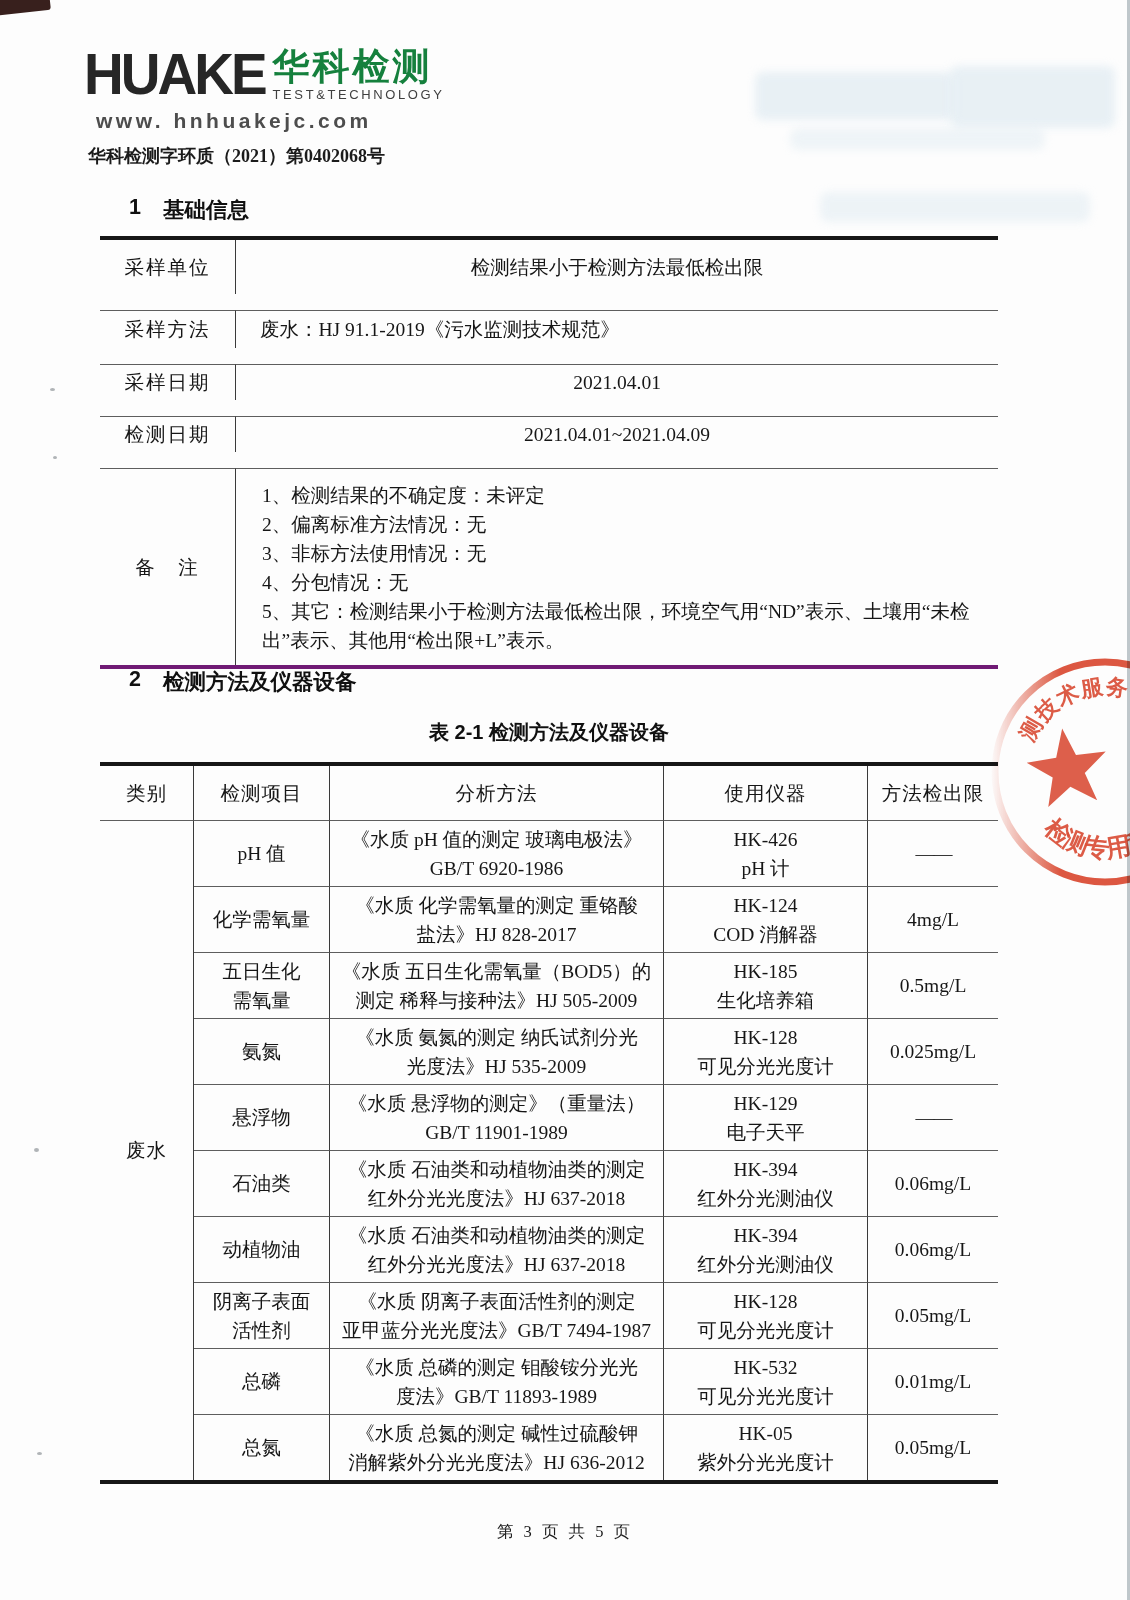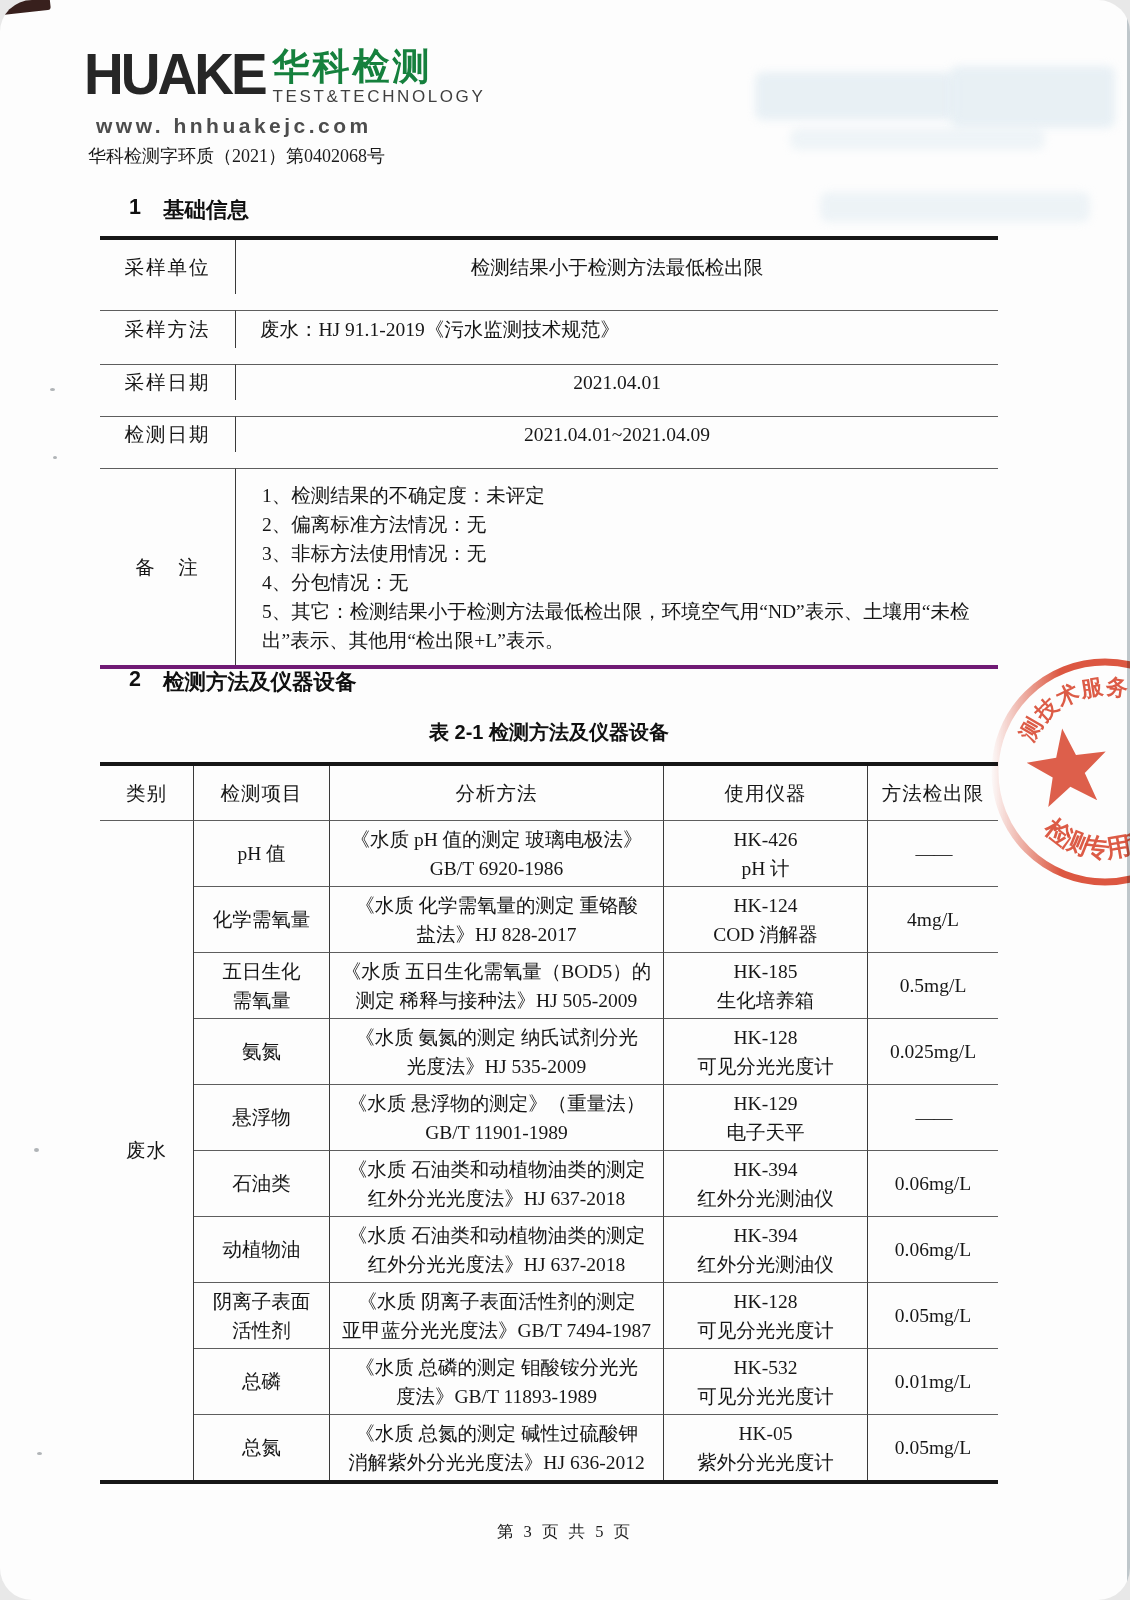--- a/index.html
+++ b/index.html
@@ -1,19 +1,19 @@
 <!DOCTYPE html>
 <html><head>
 <meta charset="utf-8">
 <style>
   html,body { margin:0; padding:0; background:#e8e8e8; }
   .page {
     position:relative; width:1130px; height:1600px; margin:0 auto;
     background:#fdfdfd; overflow:hidden;
-    font-family:"Liberation Serif","DejaVu Serif",serif; color:#161616;border-radius:32px;
+    font-family:"Liberation Serif","DejaVu Serif",serif; color:#161616;
   }
   
   .corner-mark { position:absolute; left:-10px; top:-7px; width:60px; height:20px;
     background:#38201d; transform:rotate(-6deg); border-radius:3px; }
   .edge-strip { position:absolute; right:0; top:0; width:3px; height:100%;
     background:#aab4b9; opacity:.75; }
   .ghost { position:absolute; background:#e3edf3; filter:blur(4px); border-radius:8px; opacity:.8; }
   .g1 { left:755px; top:72px;  width:200px; height:48px; }
   .g2 { left:950px; top:66px;  width:165px; height:62px; }
   .g3 { left:790px; top:128px; width:255px; height:22px; opacity:.55; }
@@ -28,24 +28,24 @@
   .logo { position:absolute; left:84px; top:48px; }
   .logo-row { display:flex; align-items:flex-start; }
   .brand {
     font-family:"Liberation Sans","DejaVu Sans",sans-serif;
     font-weight:900; font-size:55px; line-height:50px; letter-spacing:-3px;
     color:#262626; transform:scaleY(1.05); transform-origin:top left;
   }
   .brand-col { margin-left:8px; }
   .brand-cn { font-size:37px; line-height:38px; font-weight:700; letter-spacing:3px; color:#15803d; }
   .tagline { font-family:"Liberation Sans","DejaVu Sans",sans-serif;
-    font-size:17px; letter-spacing:2.6px; color:#3f3f3f; margin-top:1px; }
+    font-size:13px; letter-spacing:2.6px; color:#3f3f3f; margin-top:1px; }
   .website { font-family:"Liberation Sans","DejaVu Sans",sans-serif;
     margin-top:7px; font-size:21px; font-weight:700; letter-spacing:3.5px; color:#4d4d4d;margin-left:12px; }
-  .doc-number { position:absolute; left:88px; top:144px; font-size:18px; color:#1b1b1b; }
+  .doc-number { position:absolute; left:88px; top:144px; font-size:18px; color:#1b1b1b;font-weight:bold; }
 
   
   .h-sec { position:absolute; font-family:"Liberation Sans","DejaVu Sans",sans-serif;
     font-weight:700; font-size:21.5px; color:#101010; display:flex; }
   .h-sec .num { margin-right:22px; }
   .h1 { left:129px; top:195px; }
   .h2 { left:129px; top:667px; }
   .t2-caption { position:absolute; left:100px; width:898px; top:719px; text-align:center;
     font-family:"Liberation Sans","DejaVu Sans",sans-serif; font-weight:700; font-size:20px; color:#101010; }
 

